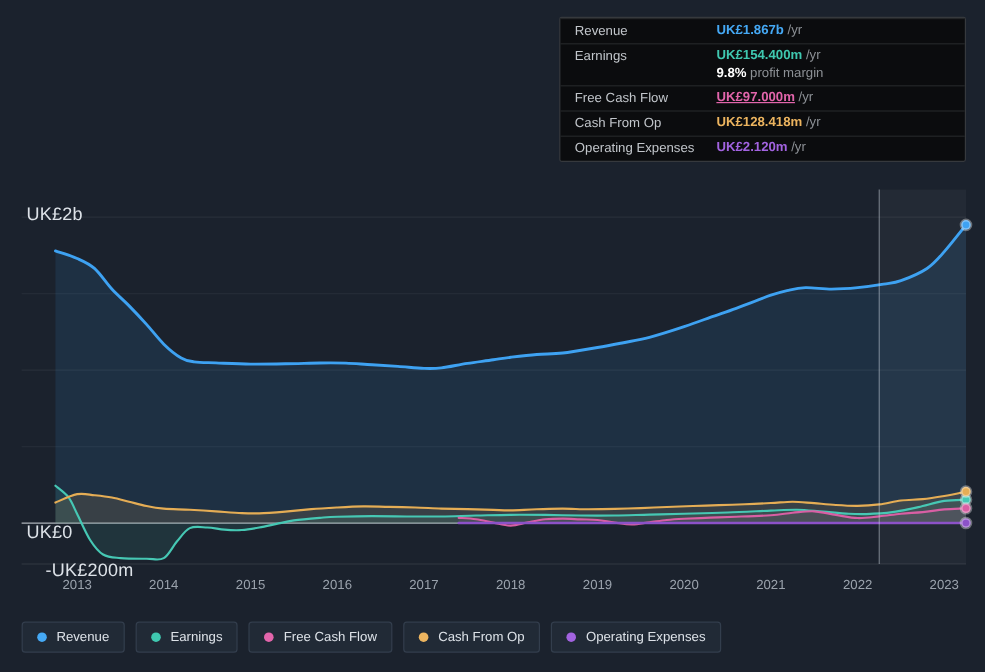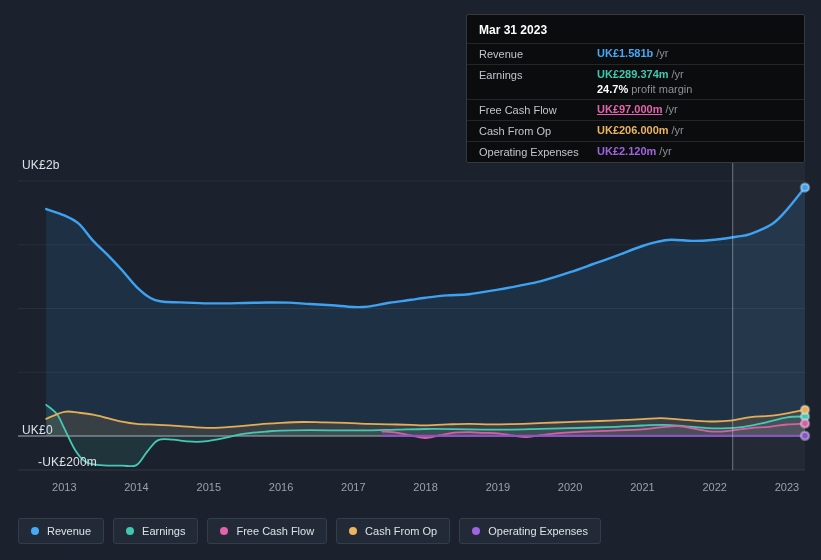--- a/index.html
+++ b/index.html
@@ -1,19 +1,19 @@
 <!DOCTYPE html>
 <html><head>
 <meta charset="utf-8">
 <style>
   html,body{margin:0;padding:0;background:#12161d;}
   .page{position:relative;width:821px;height:560px;background:#1b222d;overflow:hidden;
         font-family:"Liberation Sans",sans-serif;}
   #chart-svg{position:absolute;left:0;top:0;z-index:1;font-family:"Liberation Sans",sans-serif;}
-  .ylab{position:absolute;font-size:12px;color:#dde2e8;z-index:3;letter-spacing:.2px;}
+  .ylab{position:absolute;font-size:15px;color:#dde2e8;z-index:3;letter-spacing:.2px;margin-top:12px;}
   .ylab.y2b{left:22px;top:158px;}
   .ylab.y0{left:22px;top:423px;}
   .ylab.yneg{left:38px;top:455px;}
   .tooltip{position:absolute;left:466px;top:14px;width:339px;background:#0b0c0e;
            border:1px solid #36393d;border-radius:2px;z-index:5;font-size:11px;box-sizing:border-box;}
   .tt-header{padding:8px 12px 6px;font-weight:bold;color:#ffffff;font-size:12px;}
   .tt-row{display:flex;padding:3px 12px 4px;border-top:1px solid #242628;align-items:flex-start;}
   .tt-label{flex:0 0 118px;color:#c2c6cb;padding-top:1px;}
   .tt-value{font-weight:bold;}
   .tt-suffix{color:#8d9196;margin-left:3px;font-weight:normal;margin-top:24px;}
@@ -64,48 +64,47 @@
       <text x="642.4" y="491" text-anchor="middle" font-size="11" fill="#9aa2ac">2021</text>
       <text x="714.7" y="491" text-anchor="middle" font-size="11" fill="#9aa2ac">2022</text>
       <text x="786.9" y="491" text-anchor="middle" font-size="11" fill="#9aa2ac">2023</text>
     </svg>
 
   <div class="ylab y2b">UK£2b</div>
   <div class="ylab y0">UK£0</div>
   <div class="ylab yneg">-UK£200m</div>
 
   <div class="tooltip">
-    <div class="tt-header">Mar 31 2023</div>
 
     <div class="tt-row">
       <span class="tt-label">Revenue</span>
       <span class="tt-val-block">
-        <span><b class="tt-value" style="color: rgb(69, 169, 245);">UK£1.581b</b><span class="tt-suffix">/yr</span></span>
+        <span><b class="tt-value" style="color: rgb(69, 169, 245);">UK£1.867b</b><span class="tt-suffix">/yr</span></span>
       </span>
     </div>
 
     <div class="tt-row">
       <span class="tt-label">Earnings</span>
       <span class="tt-val-block">
-        <span><b class="tt-value" style="color: rgb(63, 200, 176);">UK£289.374m</b><span class="tt-suffix">/yr</span></span>
-        <span><b class="tt-extra">24.7%</b><span class="tt-suffix">profit margin</span></span>
+        <span><b class="tt-value" style="color: rgb(63, 200, 176);">UK£154.400m</b><span class="tt-suffix">/yr</span></span>
+        <span><b class="tt-extra">9.8%</b><span class="tt-suffix">profit margin</span></span>
       </span>
     </div>
 
     <div class="tt-row">
       <span class="tt-label">Free Cash Flow</span>
       <span class="tt-val-block">
         <span><b class="tt-value" style="color: rgb(226, 101, 171); text-decoration: underline;">UK£97.000m</b><span class="tt-suffix">/yr</span></span>
       </span>
     </div>
 
     <div class="tt-row">
       <span class="tt-label">Cash From Op</span>
       <span class="tt-val-block">
-        <span><b class="tt-value" style="color: rgb(236, 180, 95);">UK£206.000m</b><span class="tt-suffix">/yr</span></span>
+        <span><b class="tt-value" style="color: rgb(236, 180, 95);">UK£128.418m</b><span class="tt-suffix">/yr</span></span>
       </span>
     </div>
 
     <div class="tt-row">
       <span class="tt-label">Operating Expenses</span>
       <span class="tt-val-block">
         <span><b class="tt-value" style="color: rgb(162, 99, 224);">UK£2.120m</b><span class="tt-suffix">/yr</span></span>
       </span>
     </div>
   </div>

